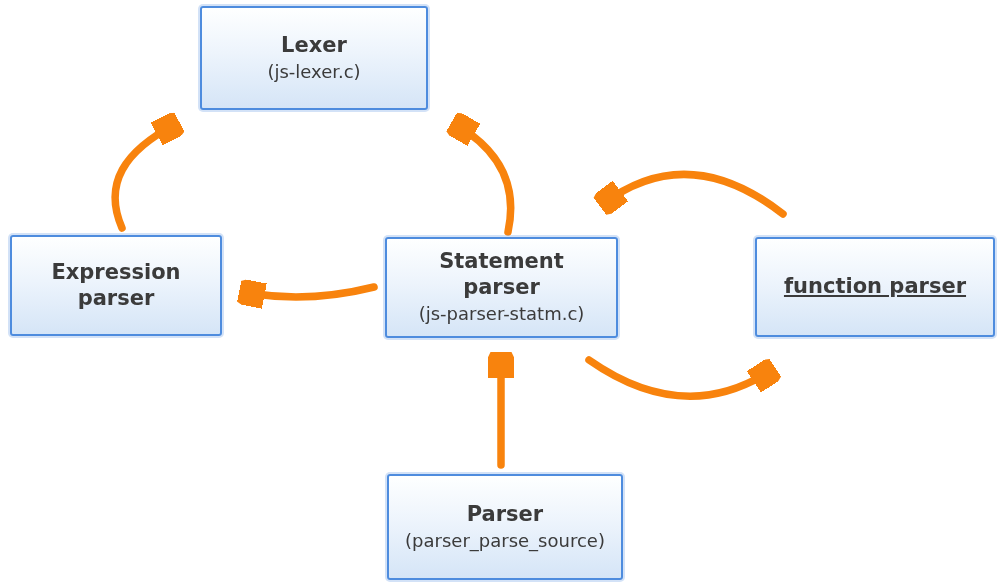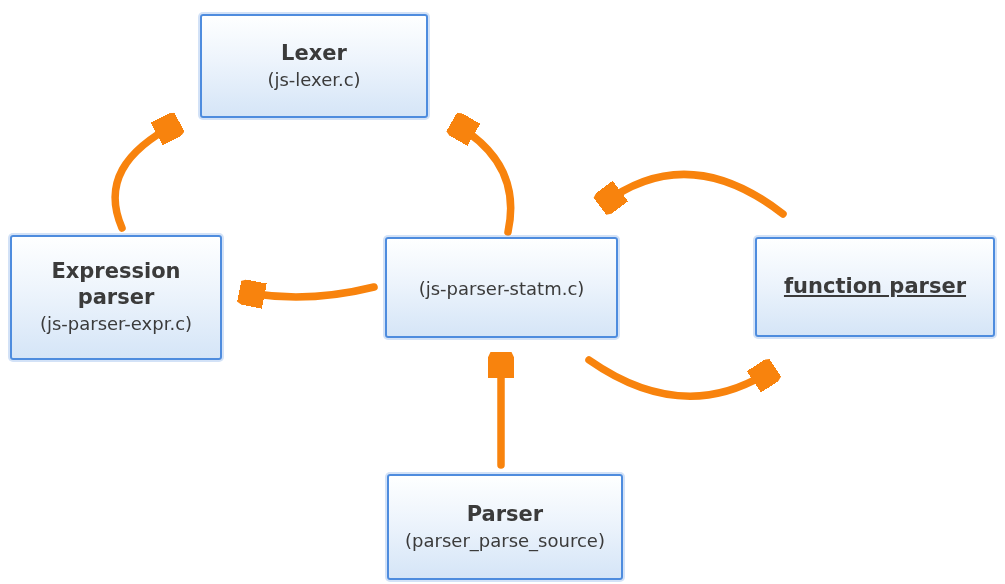--- a/index.html
+++ b/index.html
@@ -55,22 +55,22 @@
     font-size: 21px;
     line-height: 1.22;
   }
   .node-subtitle {
     font-size: 18px;
     line-height: 1.3;
     margin-top: 2px;
     white-space: nowrap;
     text-align: right;
   }
-  #n-lexer      { left: 200px; top: 6px;   width: 228px; height: 104px; margin-top: 8px; }
-  #n-expression { left: 10px;  top: 235px; width: 212px; height: 125px; }
+  #n-lexer      { left: 200px; top: 6px;   width: 228px; height: 104px; }
+  #n-expression { left: 10px;  top: 235px; width: 212px; height: 101px; }
   #n-statement  { left: 385px; top: 237px; width: 233px; height: 101px; }
   #n-function   { left: 755px; top: 237px; width: 240px; height: 100px; text-decoration: underline; }
   #n-parser     { left: 387px; top: 474px; width: 236px; height: 106px; }
   
   #n-expression .node-title, #n-statement .node-title { max-width: 150px; }
 </style>
 </head>
 <body>
 
 <div class="canvas">
@@ -89,24 +89,24 @@
     <path d="M 501 465 L 501 356" marker-end="url(#ah)"></path>
   </svg>
 
   <div class="node" id="n-lexer">
     <div class="node-title">Lexer</div>
     <div class="node-subtitle">(js-lexer.c)</div>
   </div>
 
   <div class="node" id="n-expression">
     <div class="node-title">Expression parser</div>
-    <div class="node-subtitle">(js-parser-expr.c)</div>
   </div>
 
   <div class="node" id="n-statement">
+    <div class="node-title">Statement parser</div>
     <div class="node-subtitle">(js-parser-statm.c)</div>
   </div>
 
   <div class="node" id="n-function">
     <div class="node-title">function parser</div>
   </div>
 
   <div class="node" id="n-parser">
     <div class="node-title">Parser</div>
     <div class="node-subtitle">(parser_parse_source)</div>

